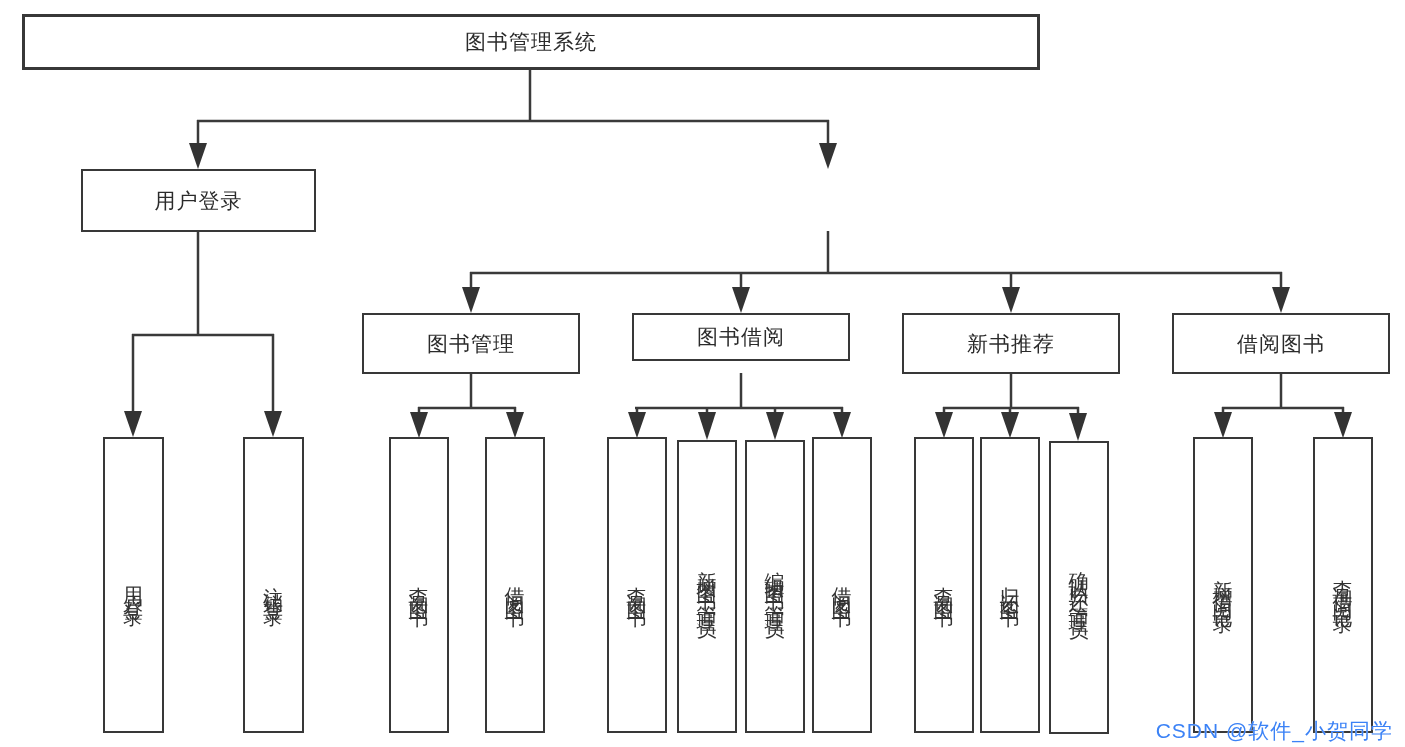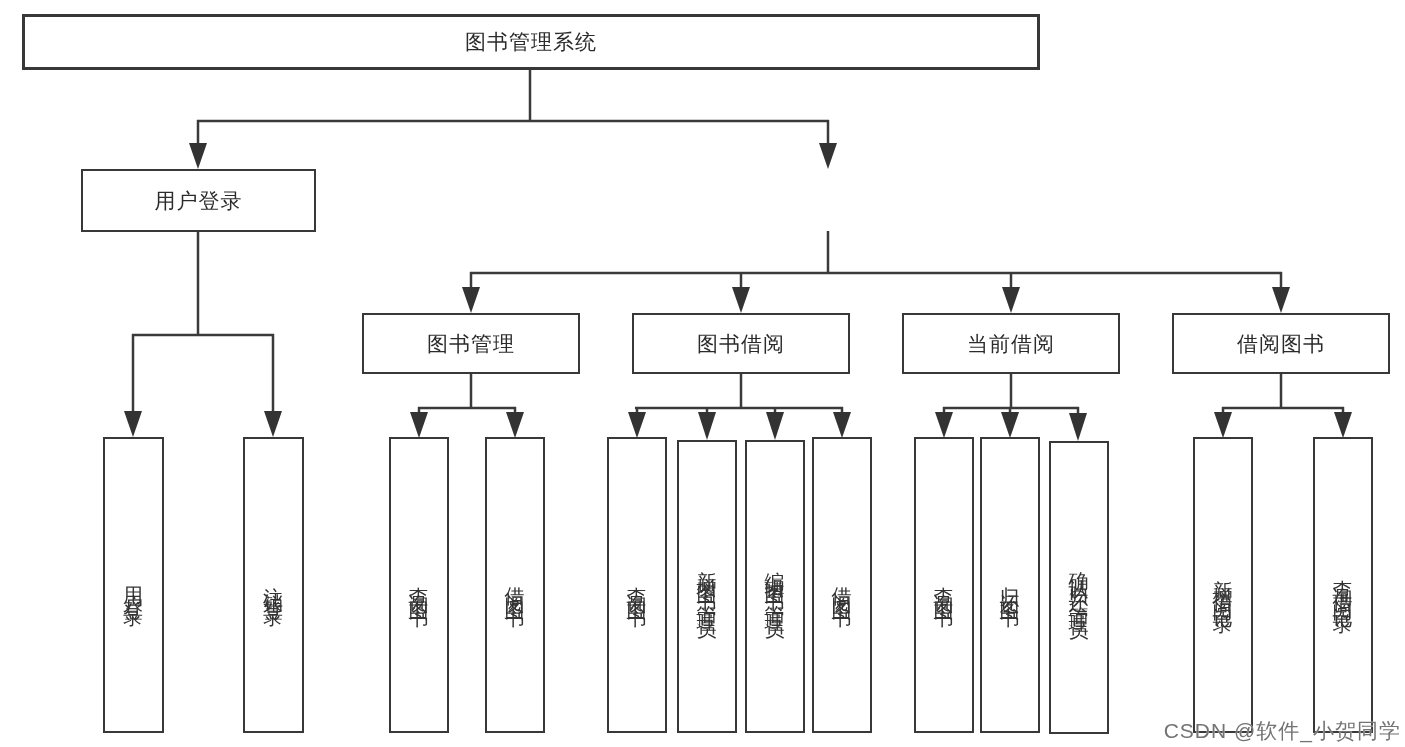--- a/index.html
+++ b/index.html
@@ -33,25 +33,25 @@
   .leaf span {
     writing-mode: vertical-rl;
     text-orientation: upright;
     font-size: 20px;
     letter-spacing: 7px;
     line-height: 1;
     color: #333333;
   }
   .watermark {
     position: absolute;
-    right: 4px;
+    right: 12px;
     bottom: 2px;
     z-index: 3;
     font-size: 21px;
-    color: #737373;
+    color: #3b82f6;
     text-shadow: 0 0 1px #ffffff;
     letter-spacing: 1px;
     white-space: nowrap;
   }
 </style>
 </head>
 <body>
 
 <div class="canvas">
 
@@ -125,25 +125,25 @@
     <span>图书管理系统</span>
   </div>
 
   <div class="node h-node" style="left:81px; top:169px; width:235px; height:63px;">
     <span>用户登录</span>
   </div>
 
   <div class="node h-node" style="left:362px; top:313px; width:218px; height:61px;">
     <span>图书管理</span>
   </div>
-  <div class="node h-node" style="left:632px; top:313px; width:218px; height:61px;">
+  <div class="node h-node" style="left:632px; top:313px; width:218px; height:48px;">
     <span>图书借阅</span>
   </div>
   <div class="node h-node" style="left:902px; top:313px; width:218px; height:61px;">
-    <span>当前借阅</span>
+    <span>新书推荐</span>
   </div>
   <div class="node h-node" style="left:1172px; top:313px; width:218px; height:61px;">
     <span>借阅图书</span>
   </div>
 
   <div class="node leaf" style="left:103px; top:437px; width:61px; height:296px;">
     <span>用户登录</span>
   </div>
   <div class="node leaf" style="left:243px; top:437px; width:61px; height:296px;">
     <span>注销登录</span>

